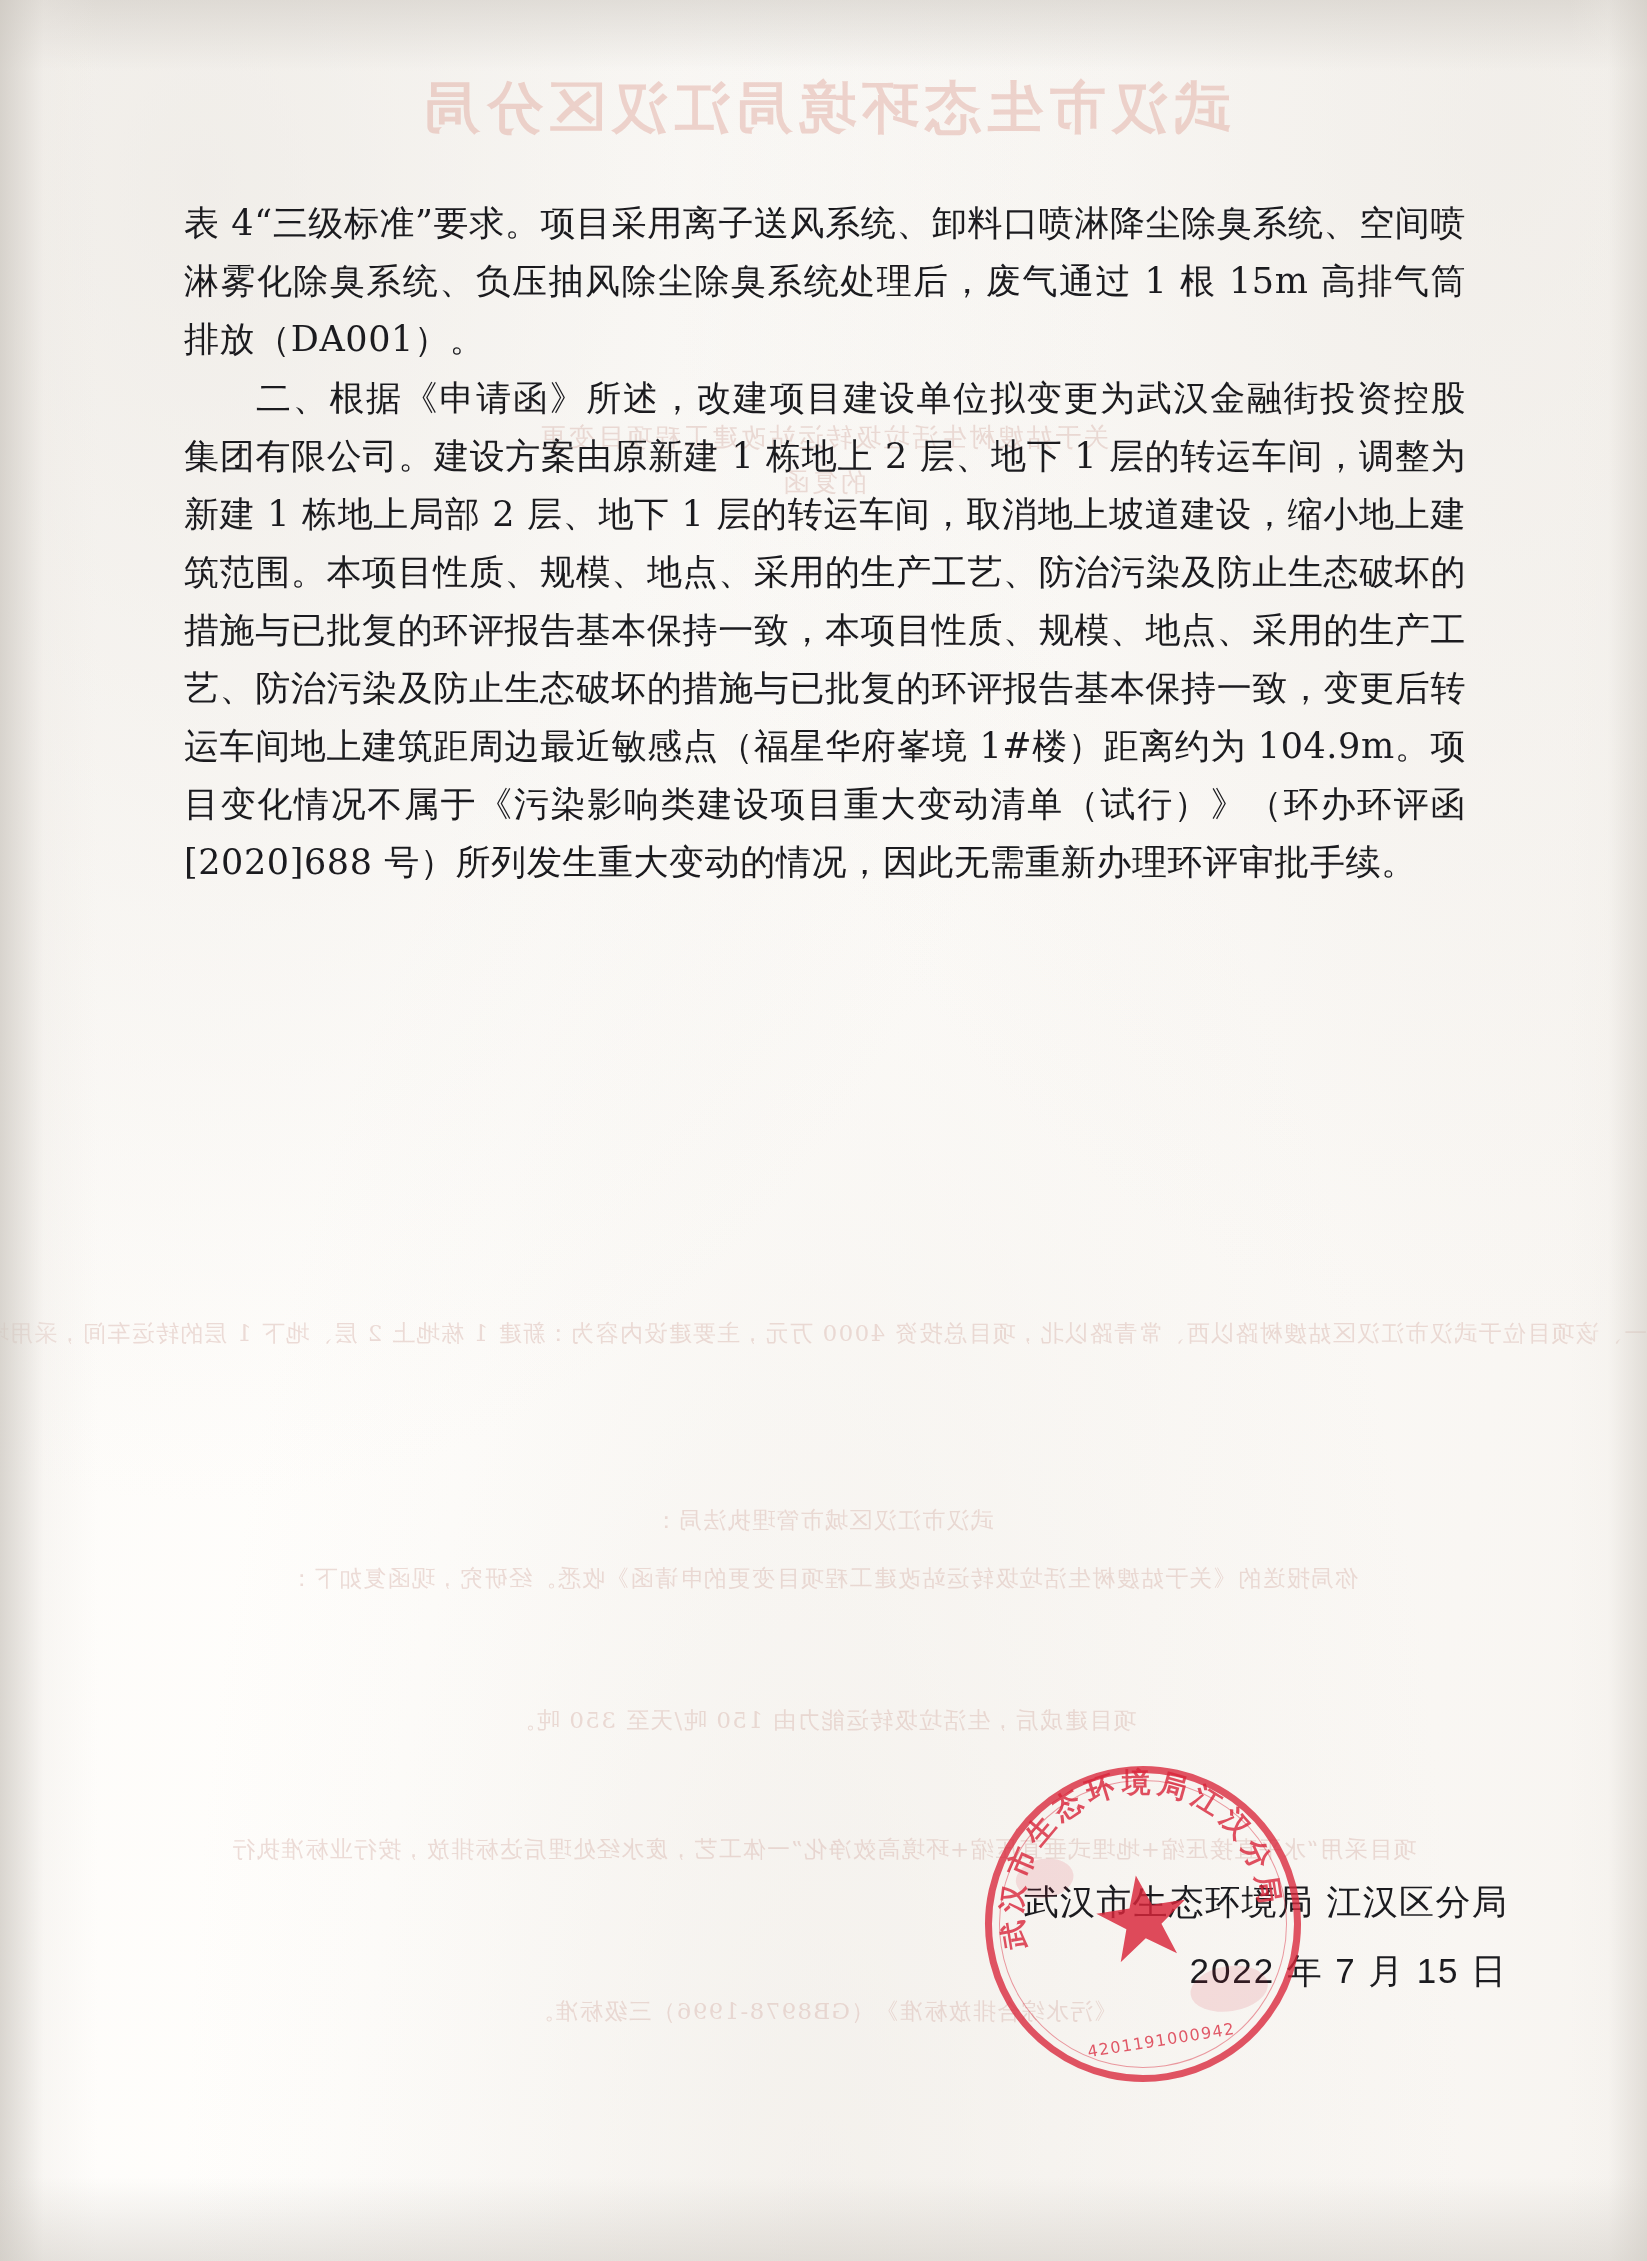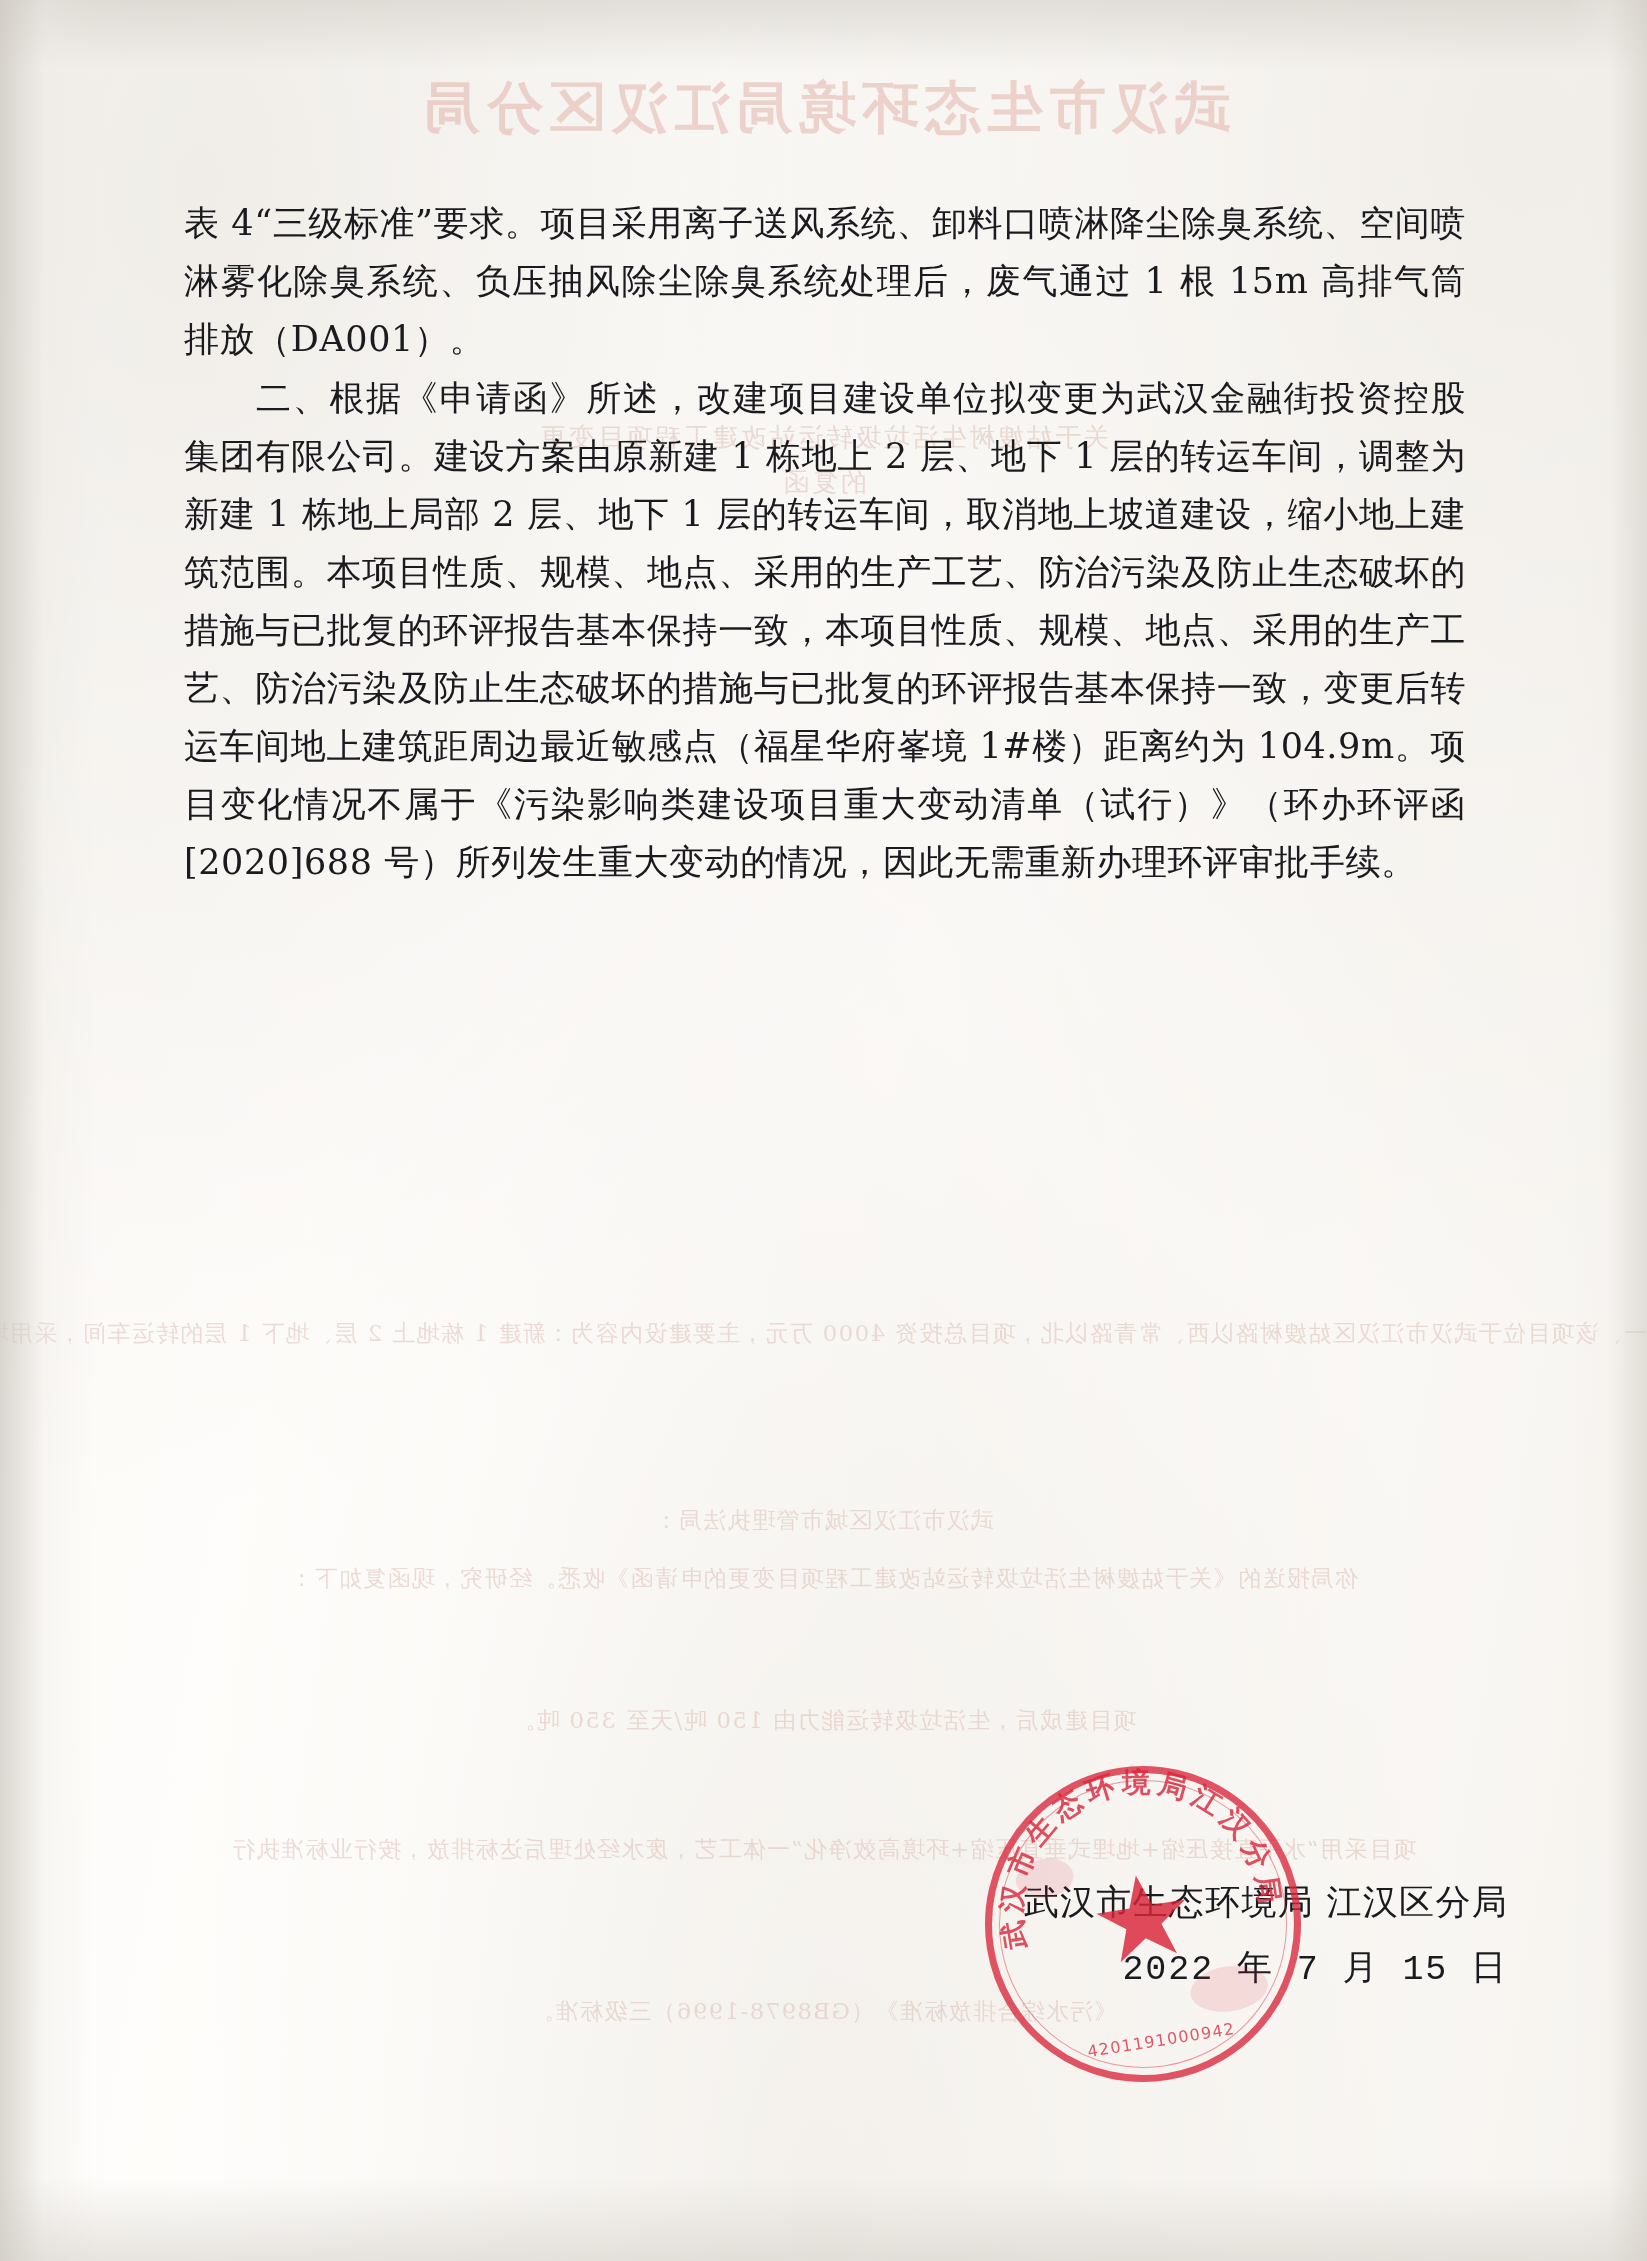--- a/index.html
+++ b/index.html
@@ -115,21 +115,21 @@
     font-size: 35px;
     letter-spacing: 1.3px;
     line-height: 59px;
     font-family: "DejaVu Serif", "Liberation Serif", serif;
   }
   #sign-date {
     font-size: 35px;
     letter-spacing: 1.9px;
     line-height: 59px;
     margin-top: 9px;
-    font-family: Liberation Mono, monospace;
+    font-family: Liberation Sans, sans-serif;
   }
 
   
   #seal {
     position: absolute;
     left: 985px;
     top: 1766px;
     width: 316px;
     height: 316px;
     transform: rotate(-9deg);

